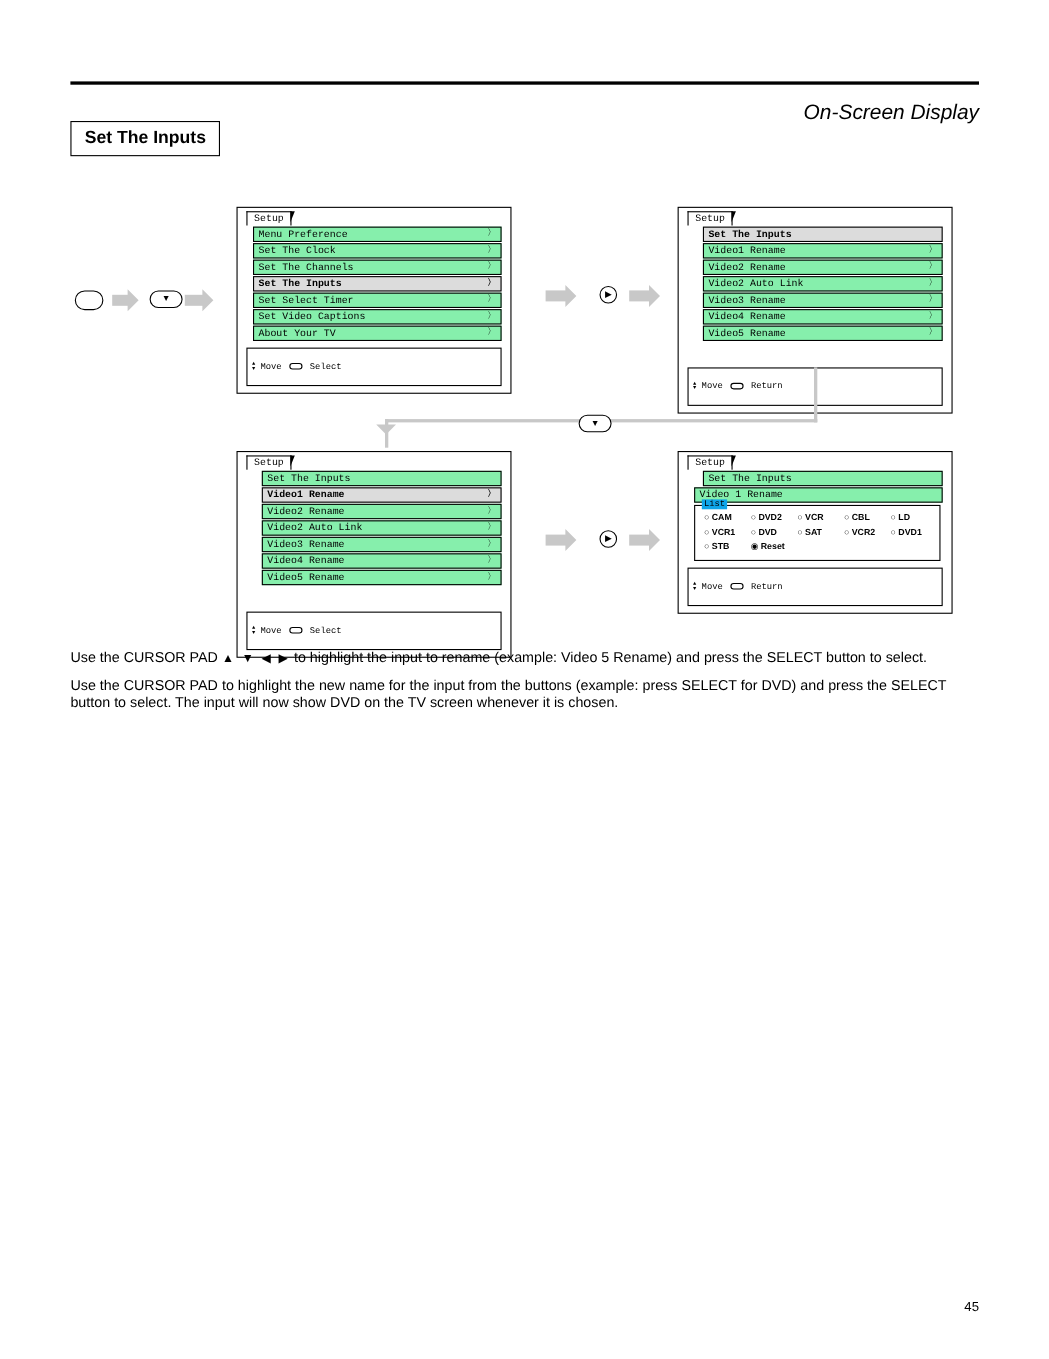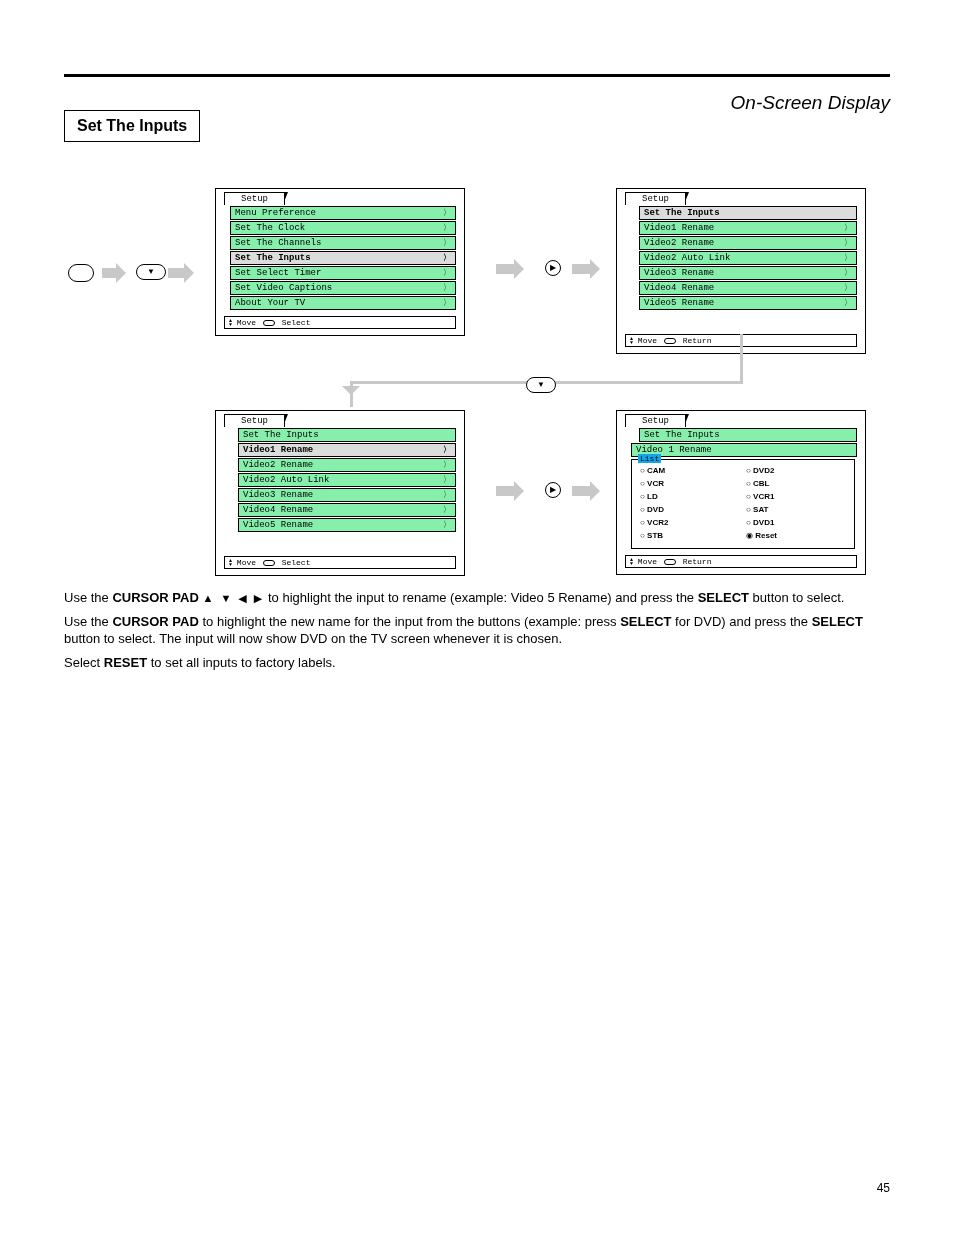--- a/index.html
+++ b/index.html
@@ -55,21 +55,21 @@
     border: 1px solid #000;
     background: #fff;
     padding: 3px 4px 6px 4px;
     font-family: "Courier New", monospace;
     font-size: 9px;
   }
   .menu-tab {
     display: inline-block;
     border: 1px solid #000;
     border-bottom: none;
-    padding: 1px 16px;
+    padding: 1px 6px;
     margin-left: 4px;
     background: #fff;
     position: relative;
   }
   .menu-tab::after {
     content: "";
     position: absolute;
     right: -4px;
     top: -1px;
     width: 0; height: 0;
@@ -103,21 +103,21 @@
   }
   .arrowcell {
     display: inline-block;
     float: right;
     font-size: 8px;
     line-height: 9px;
   }
   .menu-footer {
     border: 1px solid #000;
     margin: 6px 4px 0 4px;
-    padding: 1px 4px;
+    padding: 12px 4px;
     font-size: 8px;
   }
   .menu-footer .lozenge {
     display: inline-block;
     width: 12px;
     height: 6px;
     border: 1px solid #000;
     border-radius: 3px;
     vertical-align: middle;
     margin: 0 2px;
@@ -170,21 +170,21 @@
     width: 16px; height: 16px;
     font-size: 8px;
     text-align: center;
     line-height: 14px;
     background: #fff;
   }
 
   
   .radio-grid {
     display: grid;
-    grid-template-columns: repeat(2, 1fr);
+    grid-template-columns: repeat(5, 1fr);
     gap: 4px 6px;
     margin: 4px 8px 4px 8px;
     font-size: 8px;
     font-family: Arial, Helvetica, sans-serif;
     font-weight: bold;
   }
   .radio-grid div::before {
     content: "○ ";
     font-weight: normal;
   }
@@ -210,21 +210,21 @@
   
   .instructions {
     position: absolute;
     top: 590px;
     left: 64px;
     right: 64px;
     font-size: 13px;
     line-height: 1.25;
   }
   .instructions p { margin: 0 0 8px 0; }
-  .instructions .b { font-weight: bold; text-align: center; }
+  .instructions .b { font-weight: normal; text-align: center; }
   .arrow-glyphs { font-size: 11px; letter-spacing: 2px; }
 
   .page-number {
     position: absolute;
     bottom: 40px;
     left: 0;
     right: 64px;
     text-align: right;
     font-size: 12px;
     margin-top: 16px;
@@ -346,18 +346,15 @@
 </div>
 
 <div class="instructions">
   <p>
     <span>Use the </span><span class="b">CURSOR PAD </span><span class="arrow-glyphs">▲ ▼ ◀ ▶</span><span> to highlight the input to rename (example: Video 5 Rename) and press the </span><span class="b">SELECT</span><span> button to select.</span>
   </p>
   <p>
     <span>Use the </span><span class="b">CURSOR PAD</span><span> to highlight the new name for the input from the buttons (example: press</span>
     <span class="b">SELECT </span><span>for DVD) and press the </span><span class="b">SELECT</span><span> button to select. The input will now show DVD on the TV screen whenever it is chosen.</span>
   </p>
-  <p>
-    <span>Select </span><span class="b">RESET</span><span> to set all inputs to factory labels.</span>
-  </p>
 </div>
 
 <div class="page-number">45</div>
 
 </body></html>

